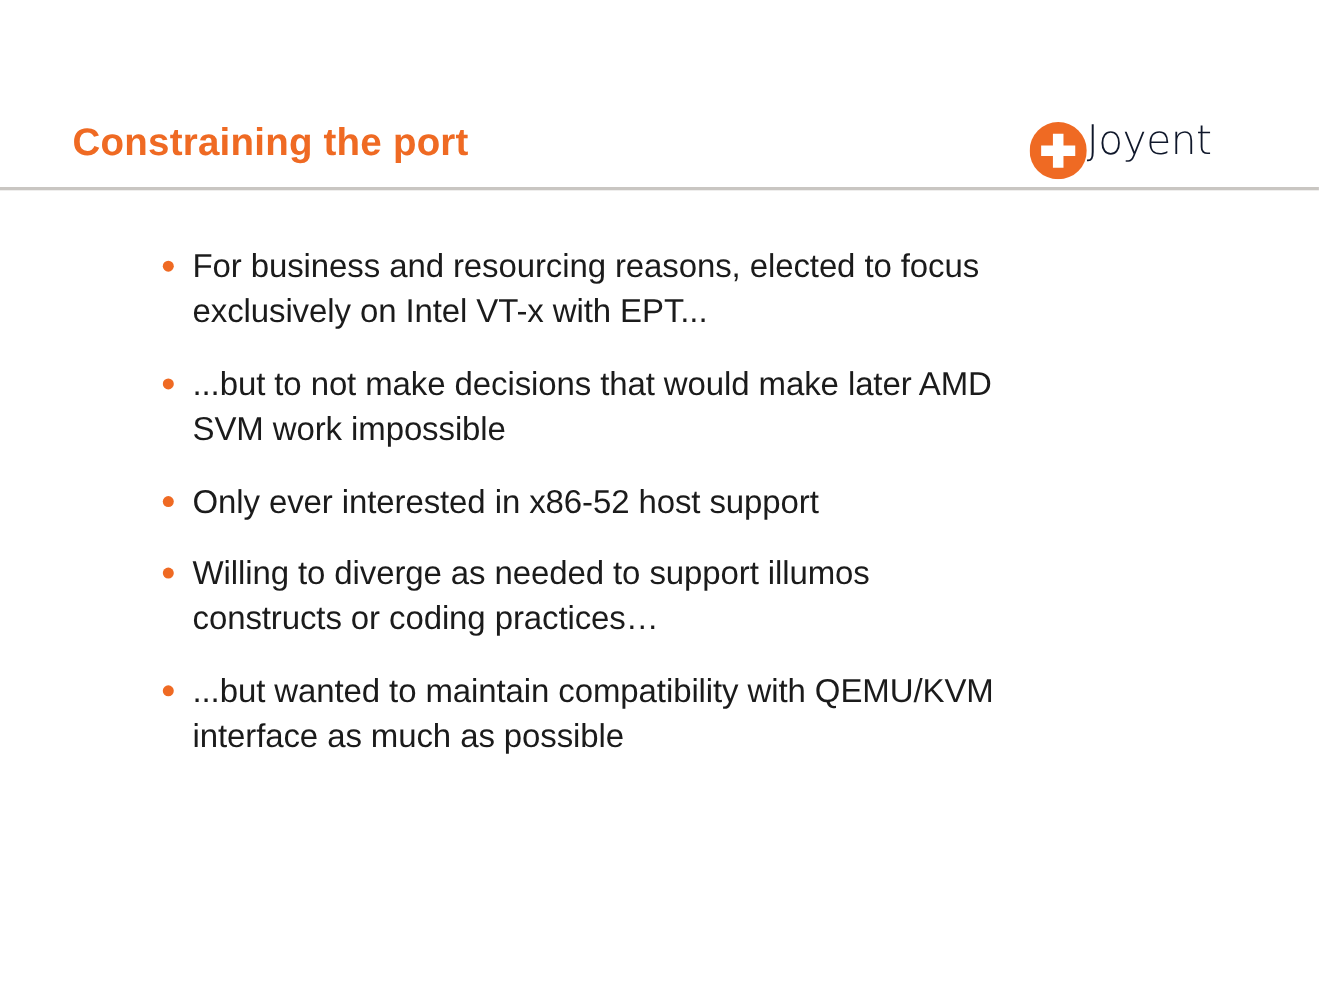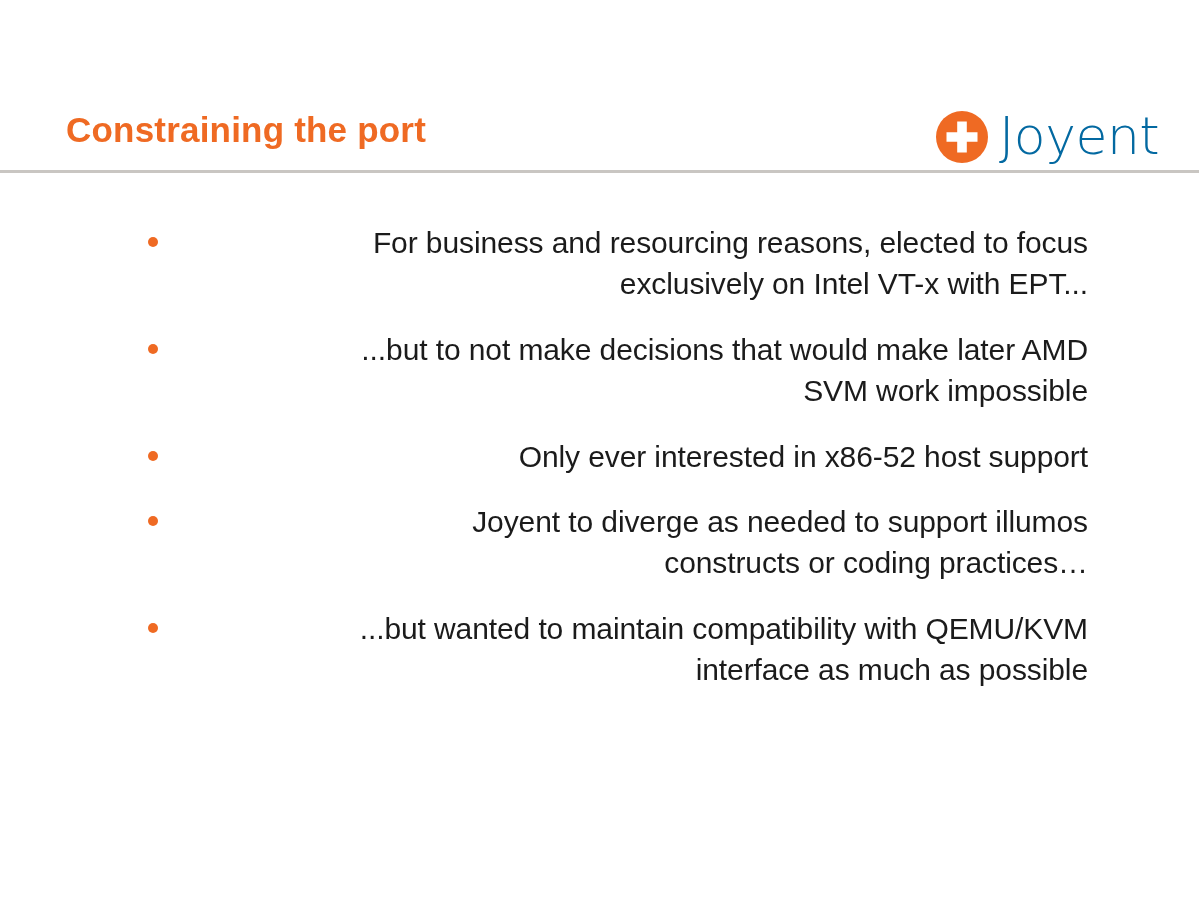--- a/index.html
+++ b/index.html
@@ -59,26 +59,26 @@
   }
   .logo-mark {
     position: absolute;
     left: 0;
     top: 5px;
     width: 52px;
     height: 52px;
   }
   .logo-wordmark {
     position: absolute;
-    left: 63px;
+    left: 52px;
     top: -1px;
     font-family: "DejaVu Sans", sans-serif;
-    font-size: 52px;
+    font-size: 37px;
     font-weight: 300;
-    color: #0369a1;
+    color: #0f172a;
     letter-spacing: -0.5px;
     line-height: 1.22;
     white-space: nowrap;
   }
 
   
   .body-list {
     position: absolute;
     left: 148px;
     top: 192px;
@@ -99,21 +99,20 @@
     border-radius: 50%;
     background: #ef6a23;
   }
   .bullet-text {
     display: block;
     font-size: 30px;
     color: #1b1b1b;
     line-height: 1.38;
     letter-spacing: -0.1px;
     white-space: pre-line;
-    text-align: right;
   }
 </style>
 </head>
 <body>
 
 <div class="slide">
 
   <div class="slide-header">
     <div class="slide-title">Constraining the port</div>
 
@@ -145,21 +144,21 @@
     </div>
 
     <div class="bullet-row">
       <span class="bullet-marker"></span>
       <span class="bullet-text">Only ever interested in x86-52 host support</span>
     </div>
 
 
     <div class="bullet-row">
       <span class="bullet-marker"></span>
-      <span class="bullet-text">Joyent to diverge as needed to support illumos
+      <span class="bullet-text">Willing to diverge as needed to support illumos
 constructs or coding practices…</span>
     </div>
 
     <div class="bullet-row">
       <span class="bullet-marker"></span>
       <span class="bullet-text">...but wanted to maintain compatibility with QEMU/KVM
 interface as much as possible</span>
     </div>
 
   </div>

